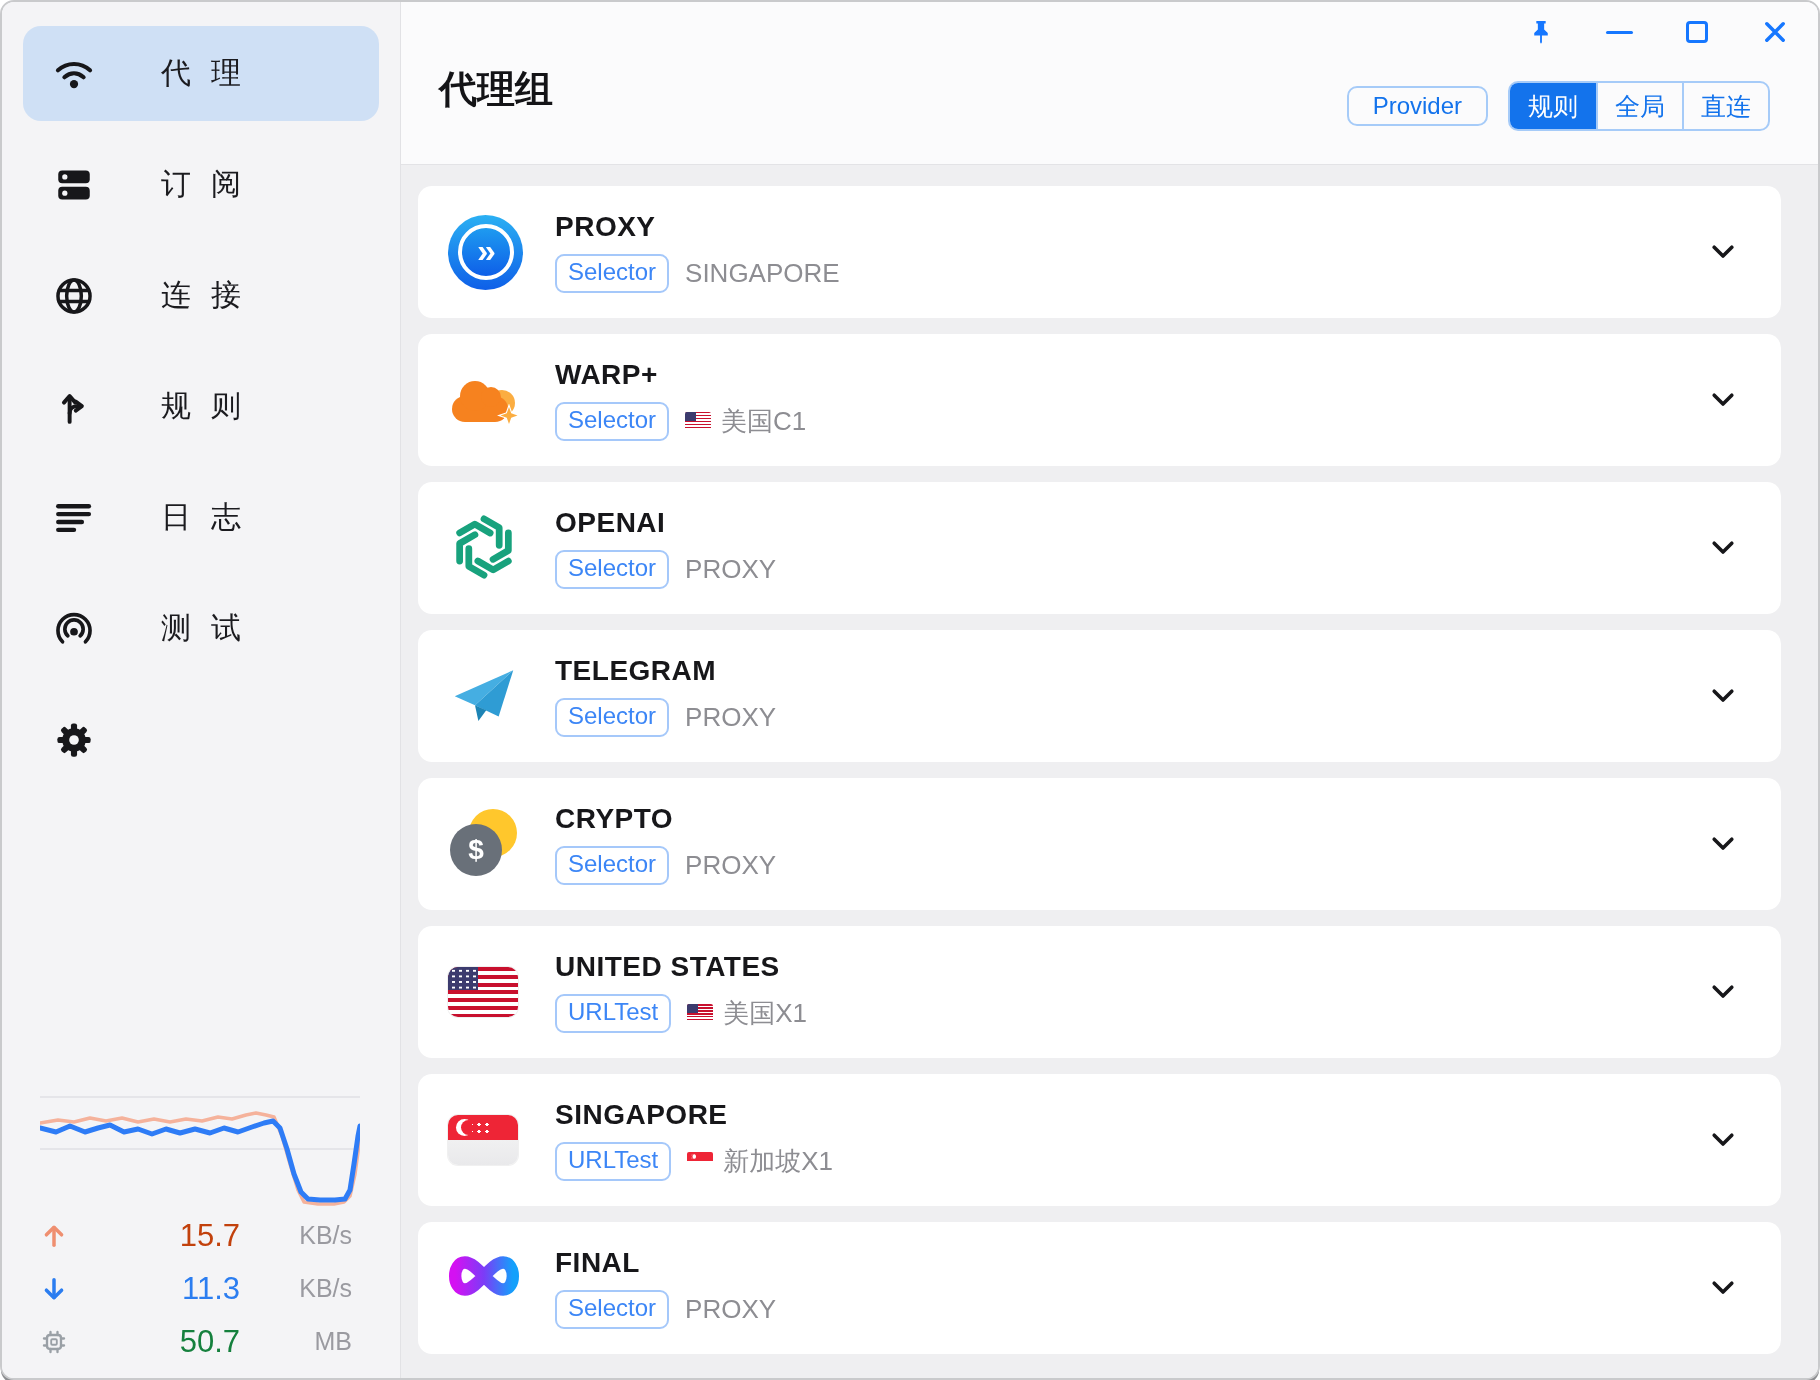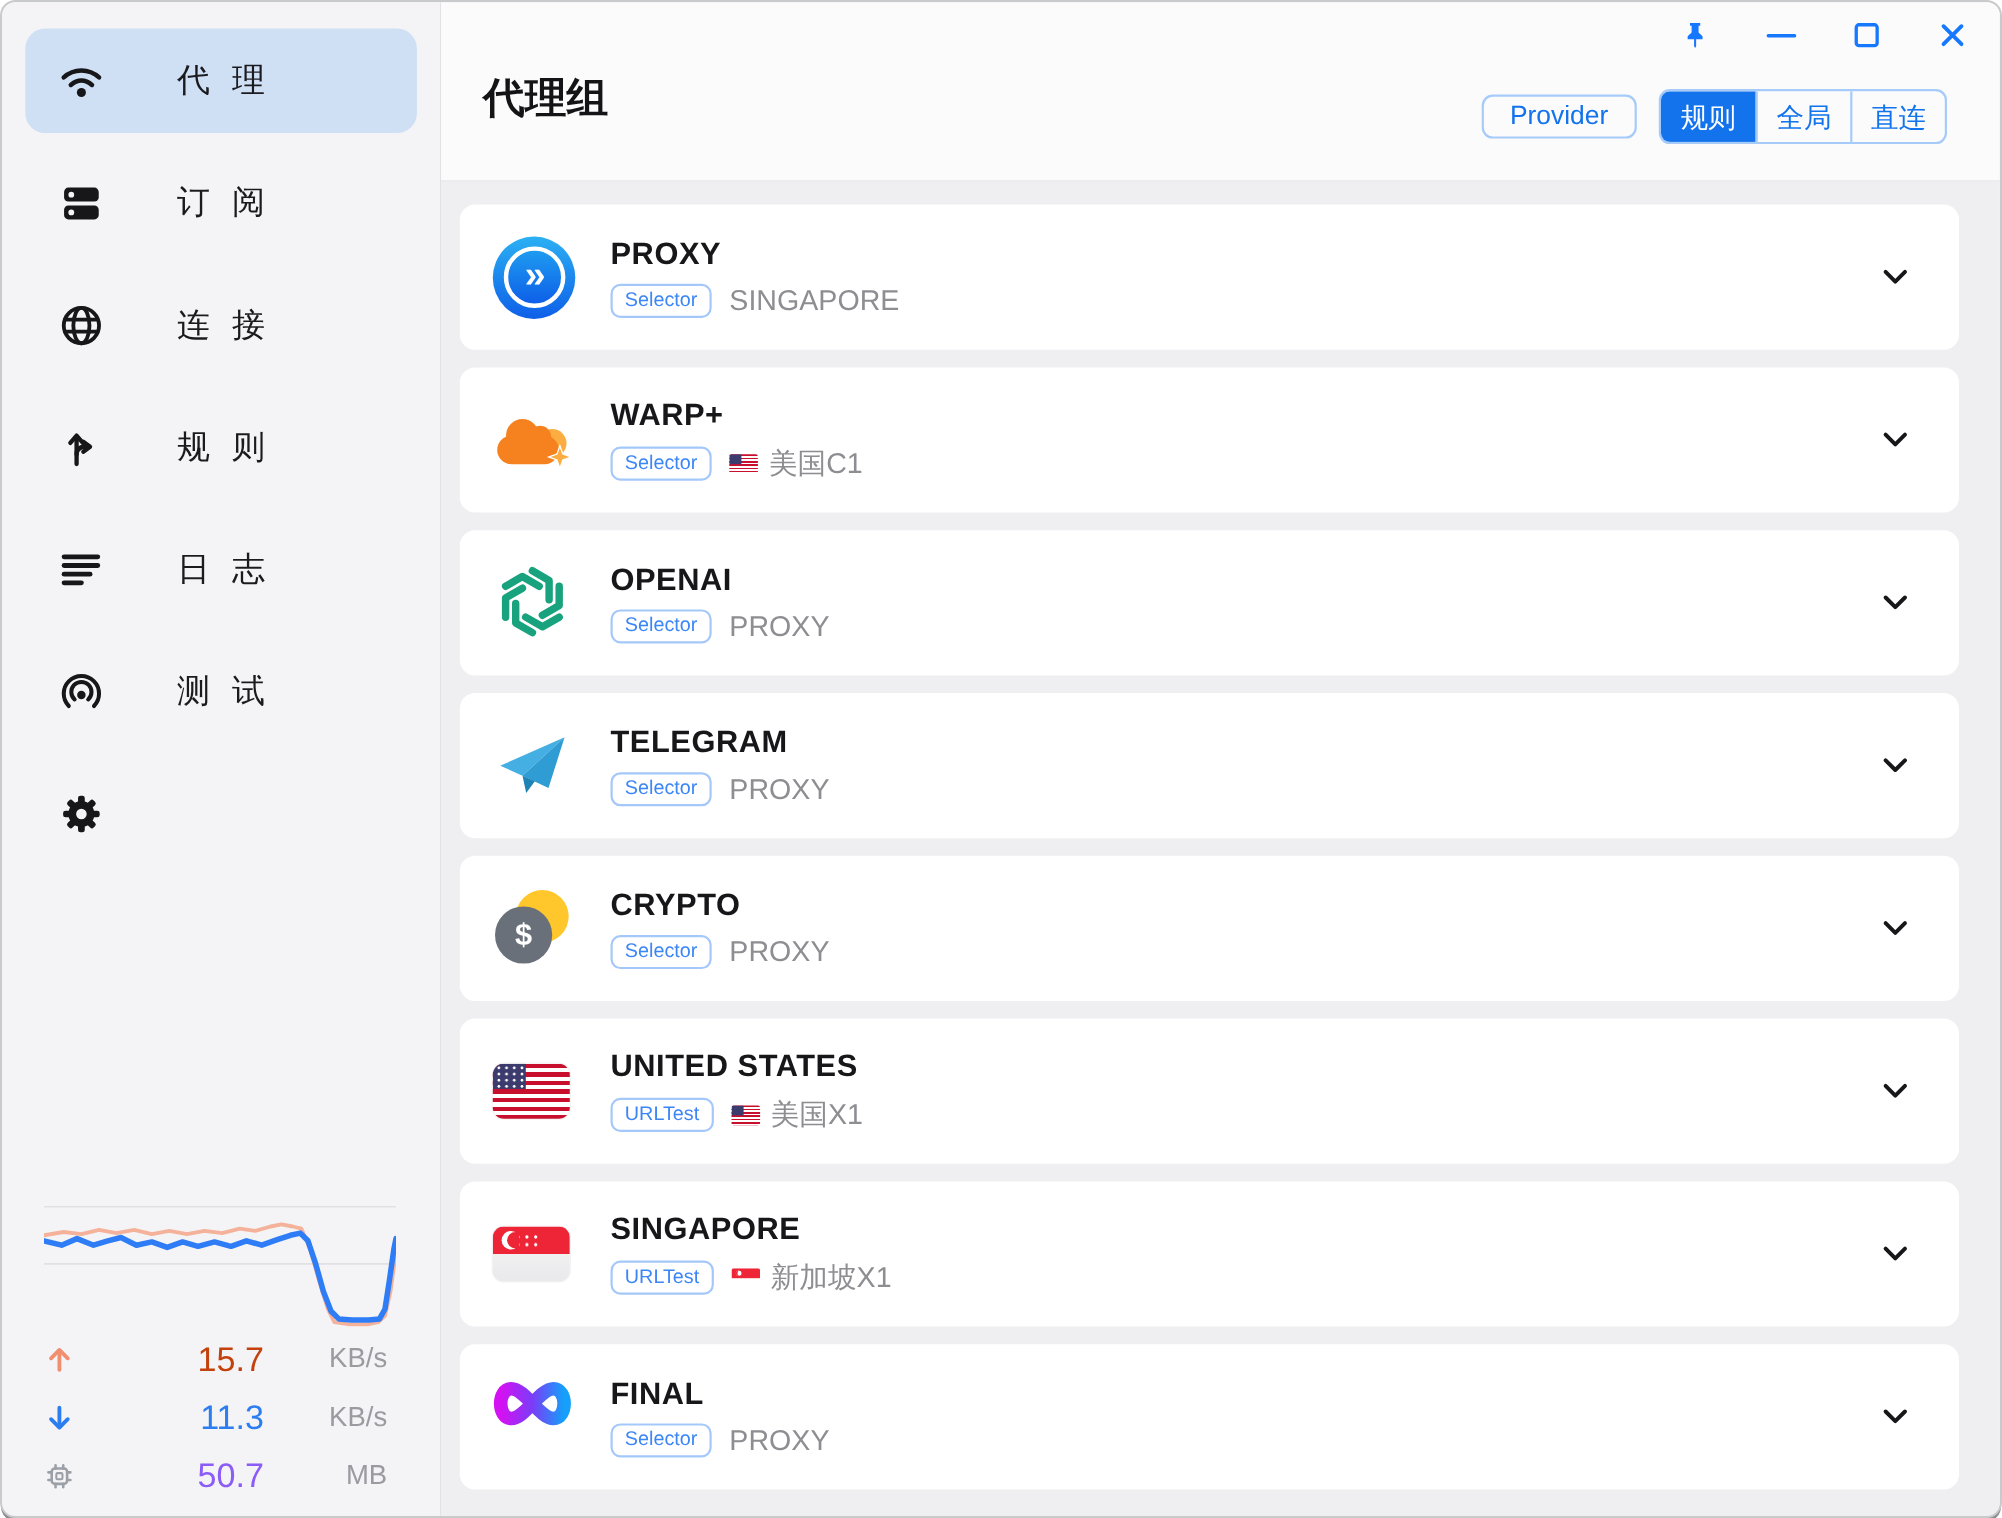--- a/index.html
+++ b/index.html
@@ -24,21 +24,21 @@
   .menu-item .mi-label{
     width:100%; text-align:center; font-size:30px; color:#1b1b1f; font-weight:500;
     letter-spacing:20px; padding-left:20px;
   }
   .sidebar-bottom{ position:absolute; left:0; right:0; bottom:10px; }
   .traffic-graph{ display:block; margin-left:38px; }
   .stat-row{ height:53px; display:flex; align-items:center; padding:0 48px 0 38px; }
   .stat-icon{ width:50px; display:flex; align-items:center; }
   .stat-value{ width:150px; text-align:right; font-size:31px; font-weight:500; }
   .stat-unit{ flex:1; text-align:right; font-size:25px; color:#9a9aa0; }
-  .v-up{ color:#c2410c; } .v-down{ color:#2b7df0; } .v-mem{ color:#8b5cf6; }
+  .v-up{ color:#c2410c; } .v-down{ color:#2b7df0; } .v-mem{ color:#15803d; }
   
   .main{ flex:1; display:flex; flex-direction:column; background:#efeff1; min-width:0; }
   .main-header{ position:relative; height:163px; background:#fbfbfc; border-bottom:1px solid #e3e3e6; flex-shrink:0; }
   .page-title{ position:absolute; left:38px; top:62px; font-size:38px; font-weight:800; color:#141417; }
   .win-controls{ position:absolute; top:14px; right:27px; width:266px; display:flex; justify-content:space-between; align-items:center; }
   .win-btn{ width:32px; height:32px; display:flex; align-items:center; justify-content:center; cursor:pointer; }
   .minus-bar{ width:27px; height:3px; background:#1677ff; border-radius:2px; }
   .max-box{ width:22px; height:22px; border:3px solid #1677ff; border-radius:4px; }
   .header-buttons{ position:absolute; top:79px; right:48px; display:flex; align-items:center; }
   .provider-btn{
@@ -57,21 +57,21 @@
   .content{ flex:1; position:relative; padding:21px 37px 0 17px; }
   .group-list{ display:flex; flex-direction:column; gap:16px; }
   .card{
     height:132px; background:#ffffff; border-radius:14px; position:relative;
     display:flex; align-items:center; padding-left:30px; cursor:pointer;
   }
   .card-icon{ width:75px; height:75px; flex-shrink:0; margin-right:32px; position:relative; }
   .card-text .g-name{ font-size:28px; font-weight:800; color:#17171a; margin-bottom:11px; letter-spacing:.5px; }
   .meta-row{ display:flex; align-items:center; gap:16px; }
   .badge{
-    font-size:18px; color:#3c86f6; border:2px solid #a5c8fa; border-radius:9px;
+    font-size:24px; color:#3c86f6; border:2px solid #a5c8fa; border-radius:9px;
     padding:2px 11px 4px; line-height:1.2; background:#fff;
   }
   .g-now{ font-size:26px; color:#8d8d92; display:flex; align-items:center; gap:10px; }
   .chevron{ position:absolute; right:40px; top:50%; transform:translateY(-50%); width:36px; height:36px; display:flex; align-items:center; justify-content:center; cursor:pointer; }
   
   .mini-flag{ display:inline-block; width:26px; height:18px; border-radius:2px; position:relative; overflow:hidden; flex-shrink:0; }
   .mini-flag.us{ background:repeating-linear-gradient(180deg,#c8102e 0 1.5px,#fff 1.5px 3px); }
   .mini-flag.us::before{ content:''; position:absolute; left:0; top:0; width:11px; height:9px; background:#3c3b6e; }
   .mini-flag.sg{ background:#fff; }
   .mini-flag.sg::before{ content:''; position:absolute; left:0; top:0; width:100%; height:9px; background:#ee2536; }

